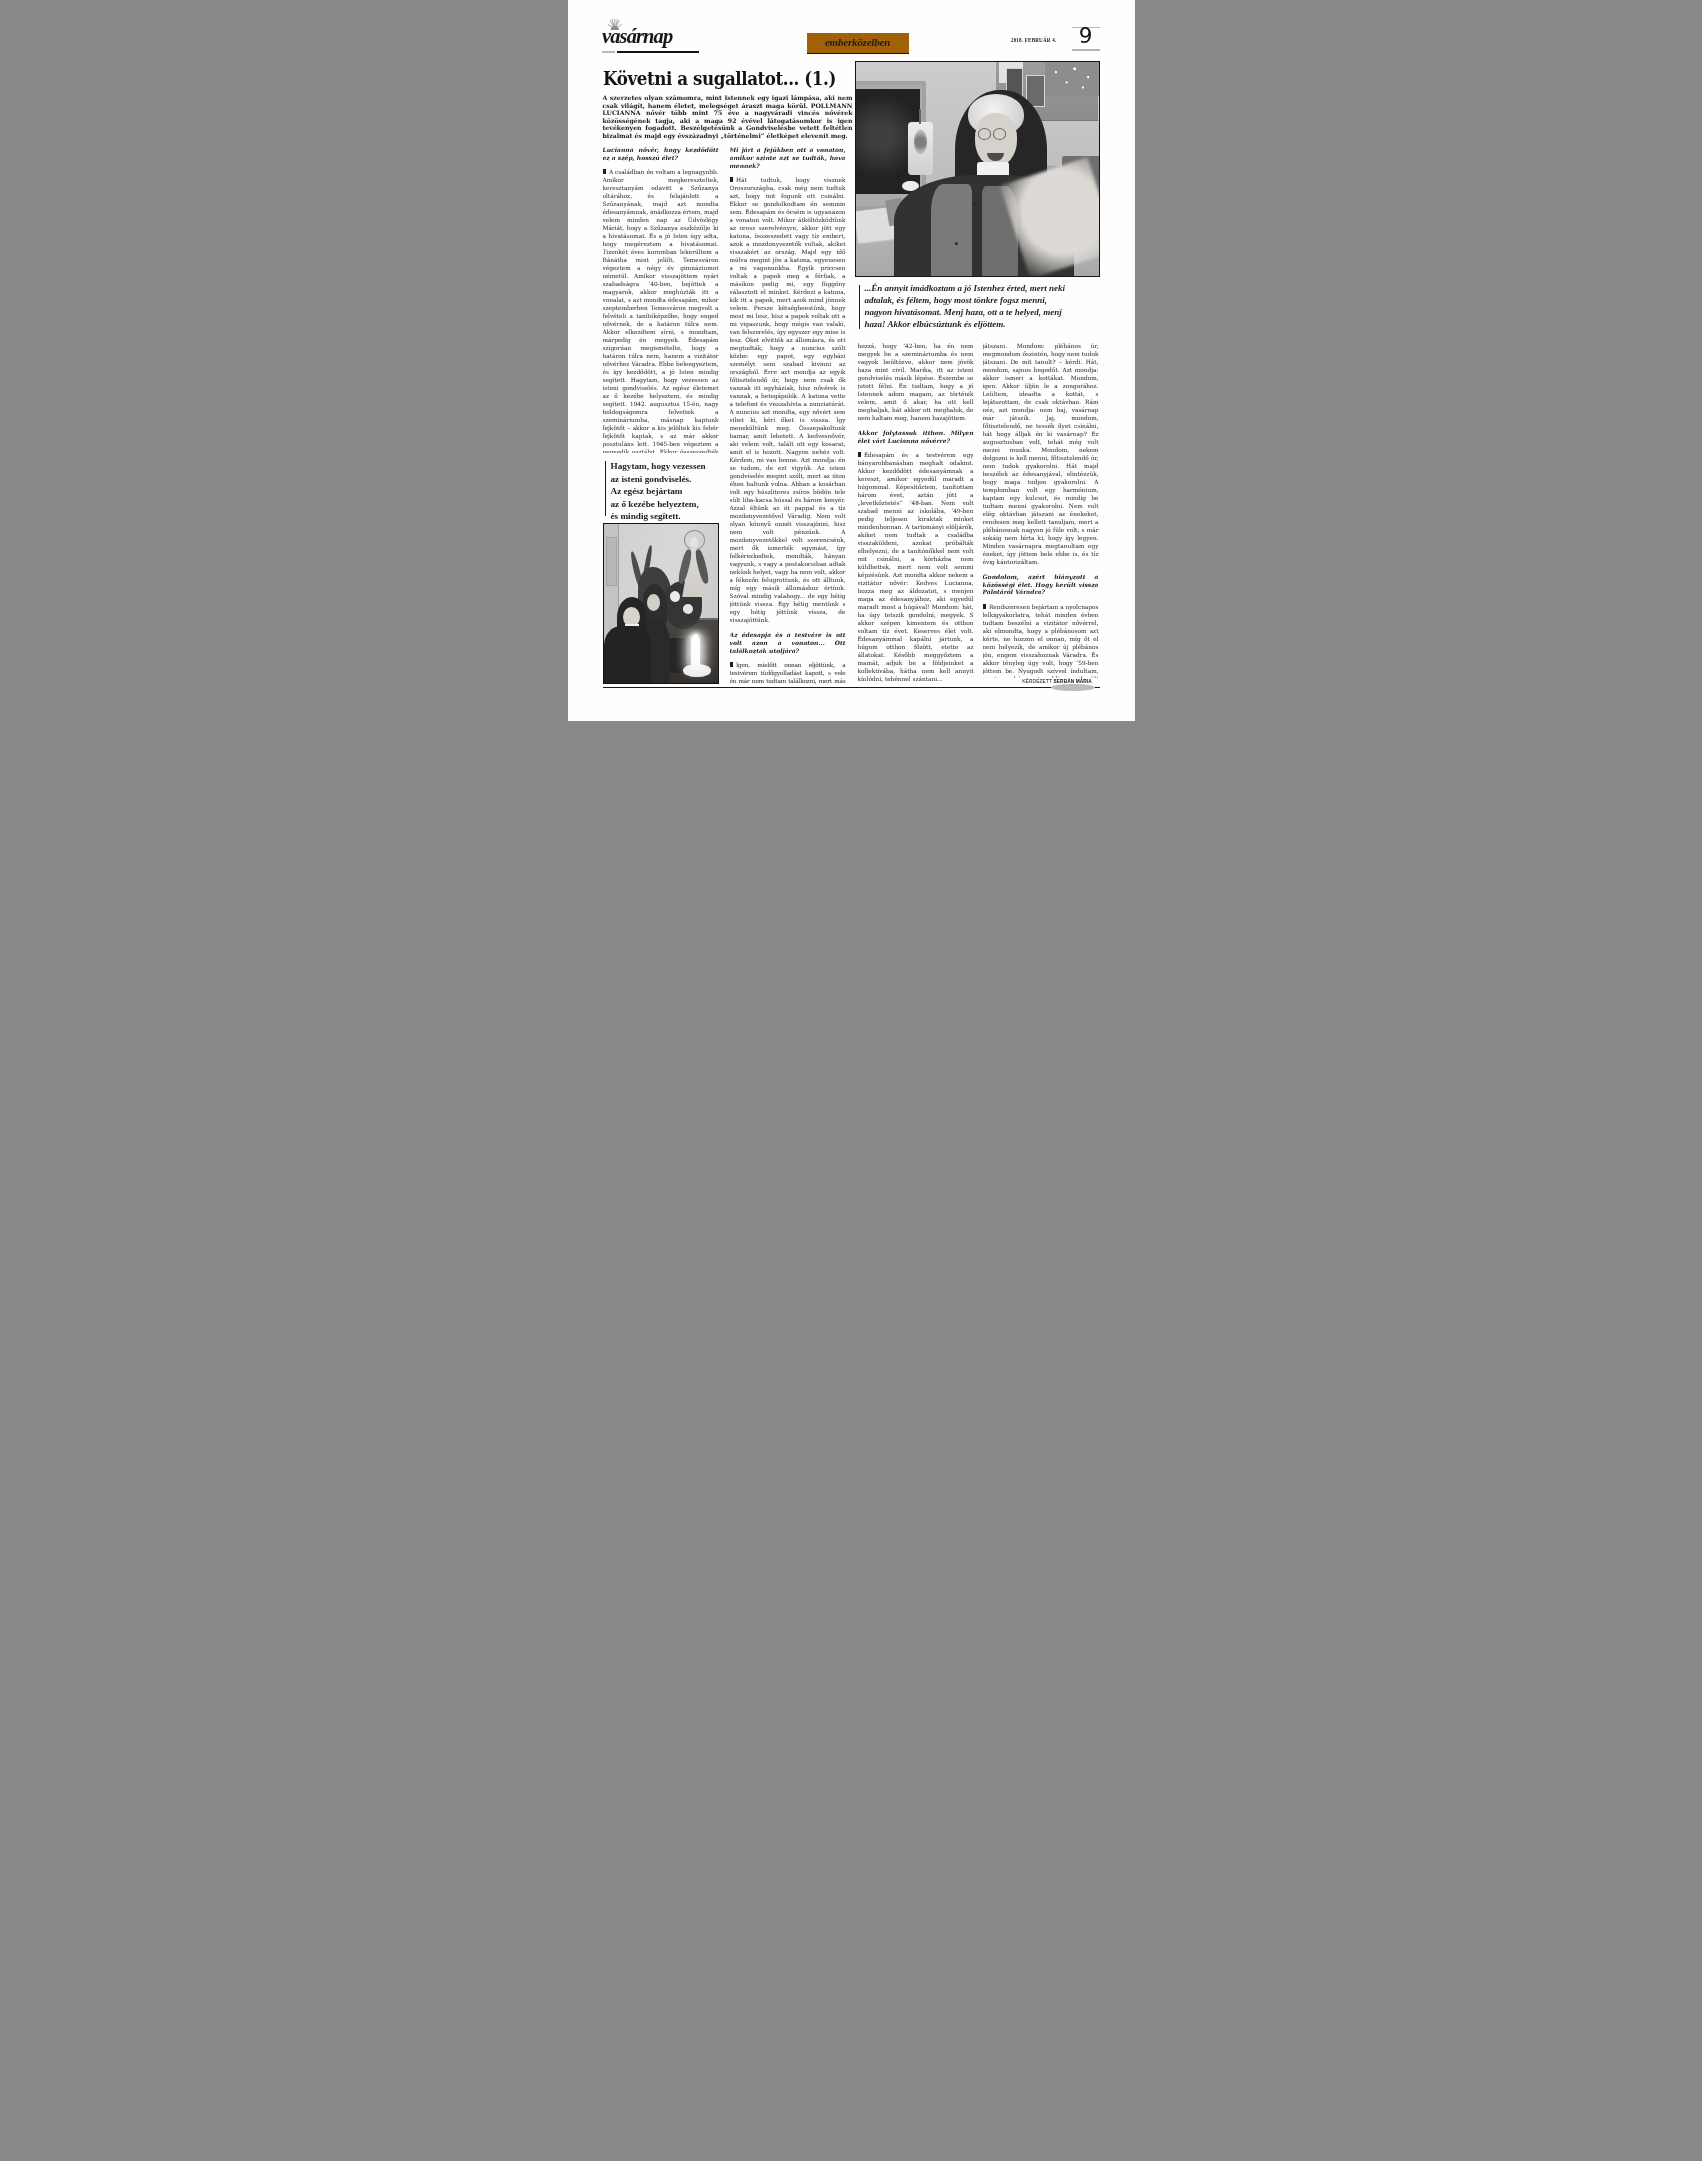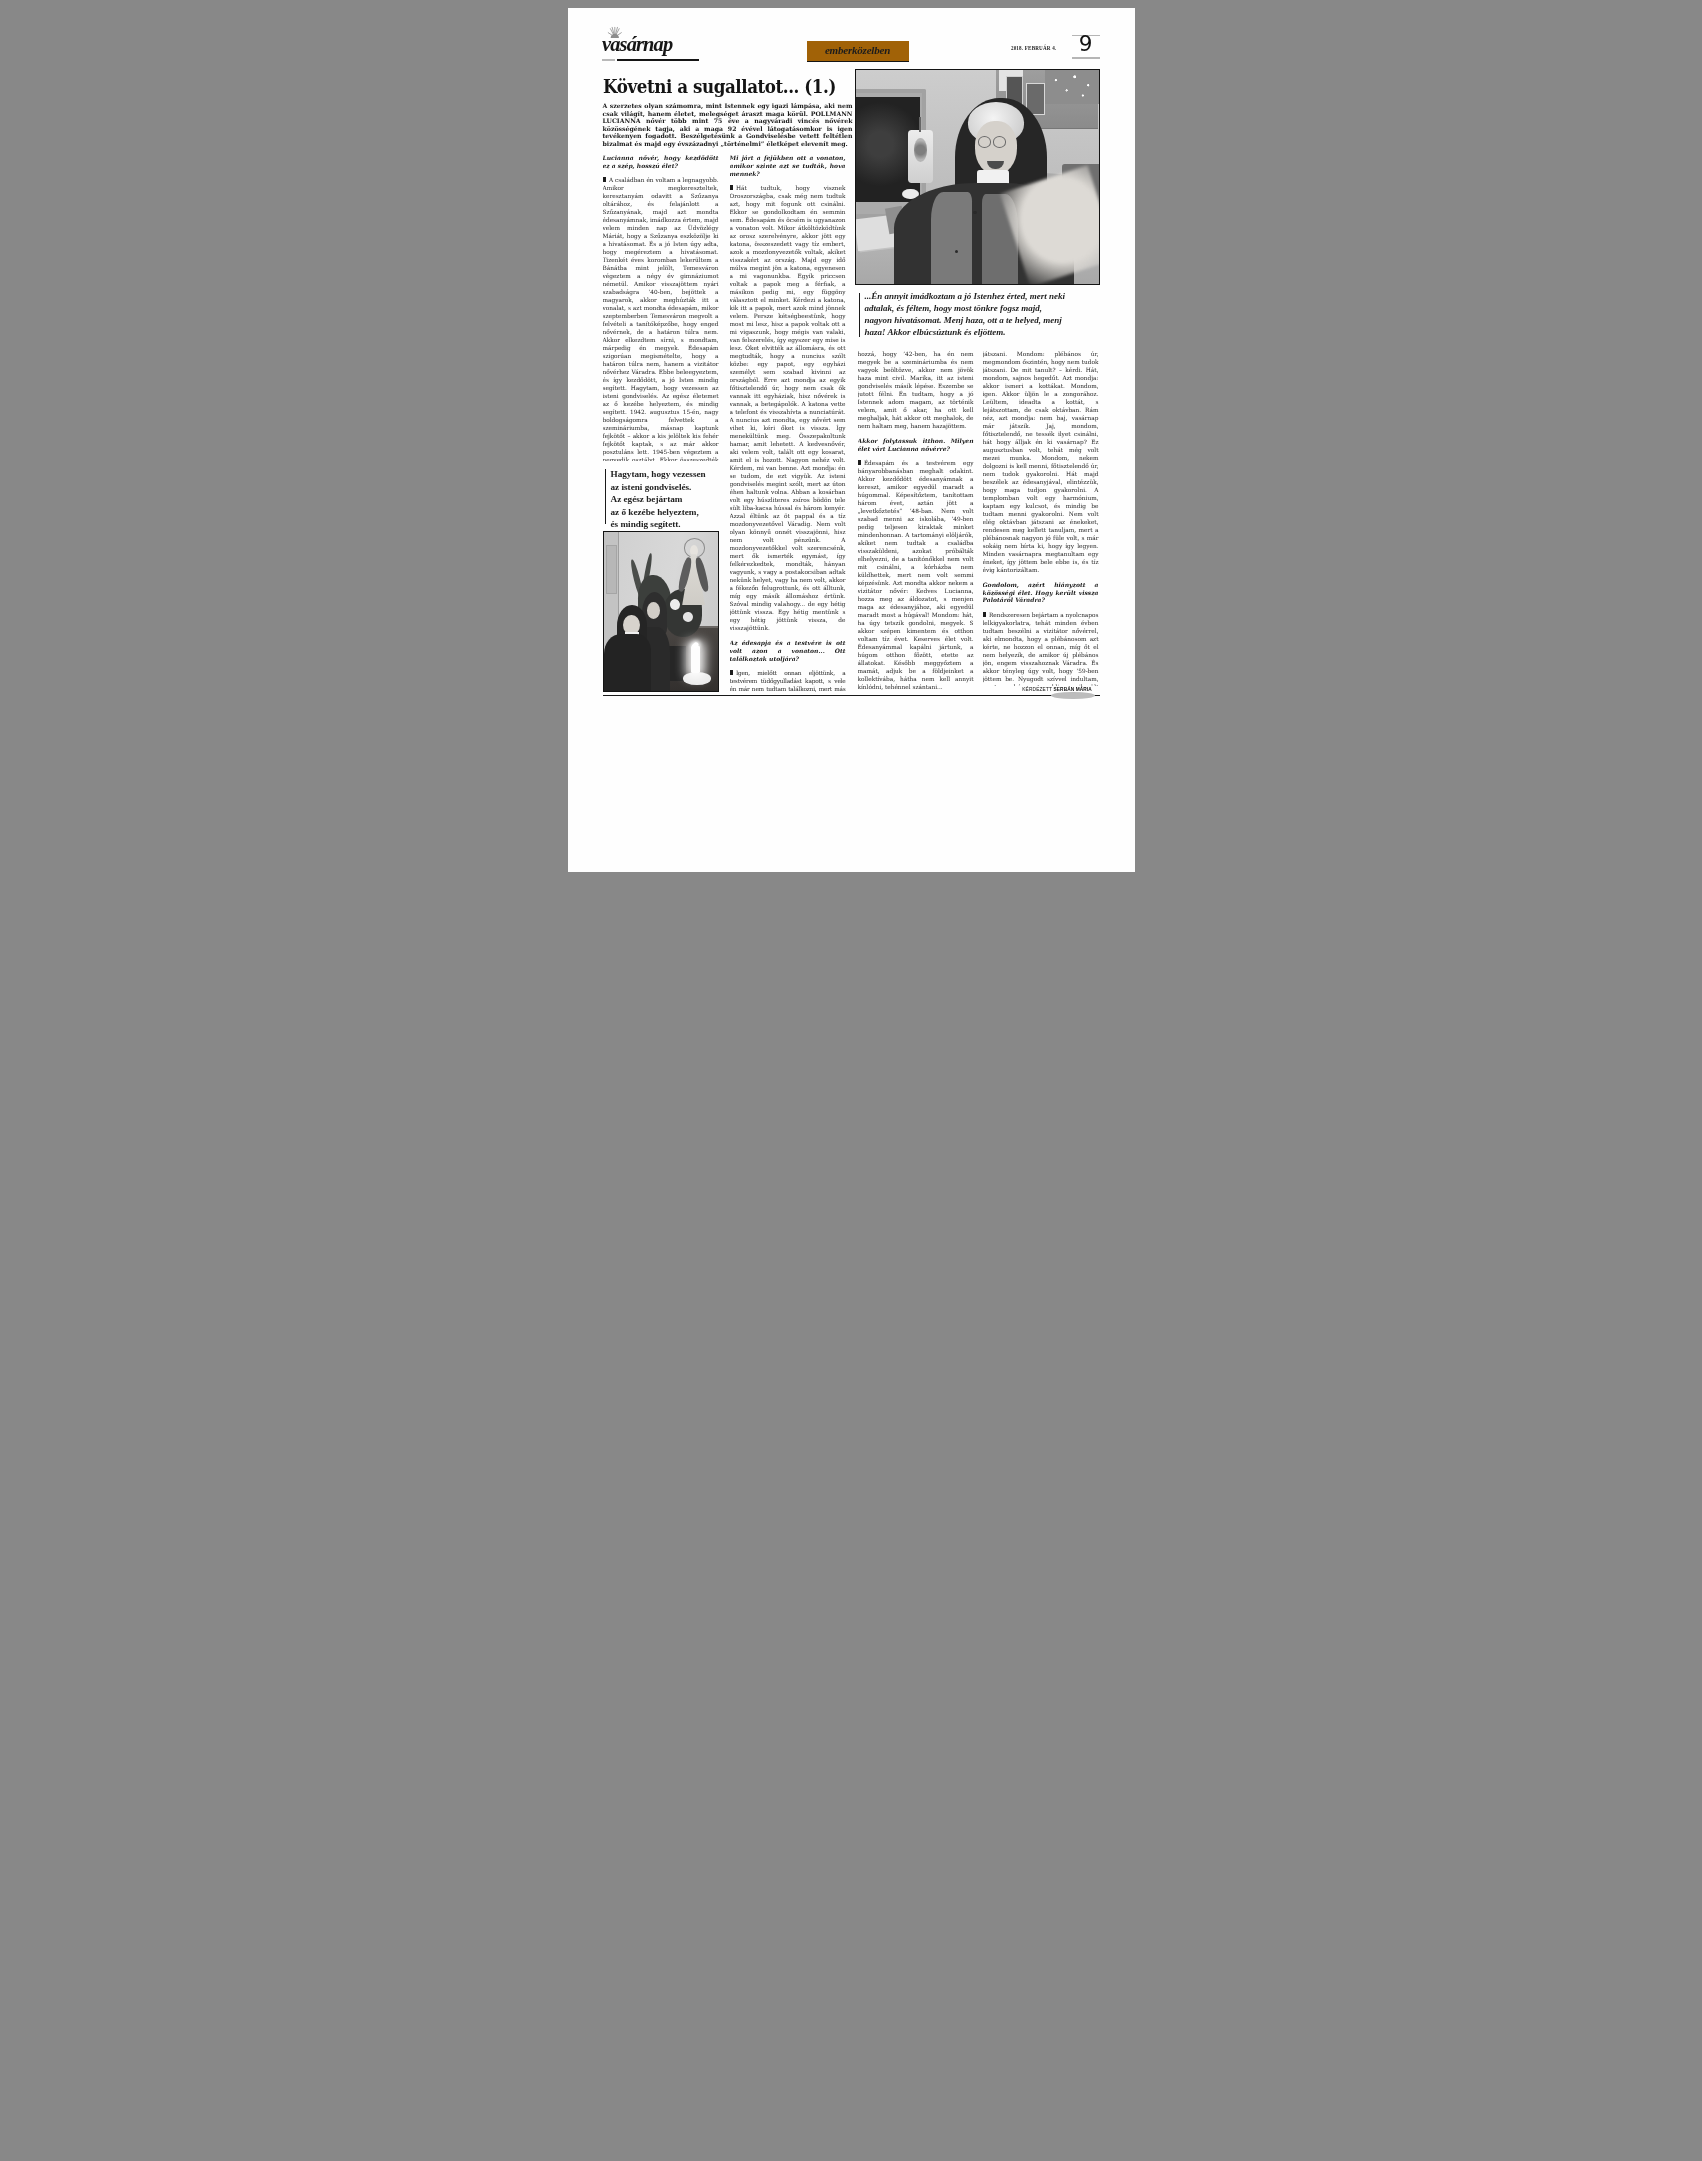--- a/index.html
+++ b/index.html
@@ -1,16 +1,16 @@
 <!DOCTYPE html>
 <html lang="hu" style="font-size:7.3px"><head>
 <meta charset="utf-8">
 <style>
   html,body{margin:0;padding:0;background:#888;}
-  #page{position:relative;width:567px;height:864px;background:#fefefe;margin:8px auto;
+  #page{position:relative;width:567px;height:721px;background:#fefefe;margin:0 auto;
         font-family:"DejaVu Serif",serif;color:#1d1d1d;overflow:hidden;}
   
   #logo{position:absolute;left:34px;top:24px;font-family:"Liberation Serif",serif;
         font-style:italic;font-weight:bold;font-size:21.5px;letter-spacing:-0.9px;color:#161616;
         transform:scaleX(.95);transform-origin:left;}
   #logo-sun{position:absolute;left:39px;top:18.3px;}
   #logo-rule-gray{position:absolute;left:34px;top:51px;width:13.7px;height:1.8px;background:#b9b9b9;}
   #logo-rule-black{position:absolute;left:49px;top:51px;width:82px;height:1.8px;background:#151515;}
   #section-box{position:absolute;left:239px;top:33px;width:102px;height:19.7px;background:#a16207;
         border-bottom:1.8px solid #151515;text-align:center;}
@@ -192,21 +192,21 @@
     <div class="abs mp-cardigan"></div>
     <div class="abs mp-cardigan2"></div>
     <div class="abs mp-btn" style="left:48.5%;top:66%;"></div>
     <div class="abs mp-btn" style="left:41%;top:84%;"></div>
     <div class="abs mp-hand"></div>
   </div>
 
   <div id="photoquote-bar"></div>
   <div id="photoquote">
     <div>...Én annyit imádkoztam a jó Istenhez érted, mert neki</div>
-    <div>adtalak, és féltem, hogy most tönkre fogsz majd,</div>
+    <div>adtalak, és féltem, hogy most tönkre fogsz menni,</div>
     <div>nagyon hivatásomat. Menj haza, ott a te helyed, menj</div>
     <div>haza! Akkor elbúcsúztunk és eljöttem.</div>
   </div>
 
   <div class="col" id="col1">
     <p class="q">Lucianna nővér, hogy kezdődött ez a szép, hosszú élet?</p>
     <p class="ans"><span class="sq"></span><span>A családban én voltam a legnagyobb. Amikor megkereszteltek, keresztanyám odavitt a Szűzanya oltárához, és felajánlott a Szűzanyának, majd azt mondta édesanyámnak, imádkozza értem, majd velem minden nap az Üdvözlégy Máriát, hogy a Szűzanya eszközölje ki a hivatásomat. És a jó Isten úgy adta, hogy megéreztem a hivatásomat. Tizenkét éves koromban lekerültem a Bánátba mint jelölt, Temesváron végeztem a négy év gimnáziumot németül. Amikor visszajöttem nyári szabadságra ’40-ben, bejöttek a magyarok, akkor meghúzták itt a vonalat, s azt mondta édesapám, mikor szeptemberben Temesváron megvolt a felvételi a tanítóképzőbe, hogy enged nővérnek, de a határon túlra nem. Akkor elkezdtem sírni, s mondtam, márpedig én megyek. Édesapám szigorúan megismételte, hogy a határon túlra nem, hanem a vizitátor nővérhez Váradra. Ebbe beleegyeztem, és így kezdődött, a jó Isten mindig segített. Hagytam, hogy vezessen az isteni gondviselés. Az egész életemet az ő kezébe helyeztem, és mindig segített. 1942. augusztus 15-én, nagy boldogságomra felvettek a szemináriumba, másnap kaptunk fejkötőt – akkor a kis jelöltek kis fehér fejkötőt kaptak, s az már akkor posztuláns lett. 1945-ben végeztem a negyedik osztályt. Ekkor összeszedték a német nevűeket – én voltam az első a törvényszéken Váradról, a listán legfelül. Oroszországba vittek, elindultunk a vonattal, öt apáca és öt pap is volt a szerelvényen. A határig, Adjudig mentünk így, ott már a román szerelvény nem tudott átmenni, és átköltöztettek minket az orosz szerelvényre, mert az ő síneik szélesebbek voltak.</span></p>
   </div>
 
   <div id="pullquote-bar"></div>

